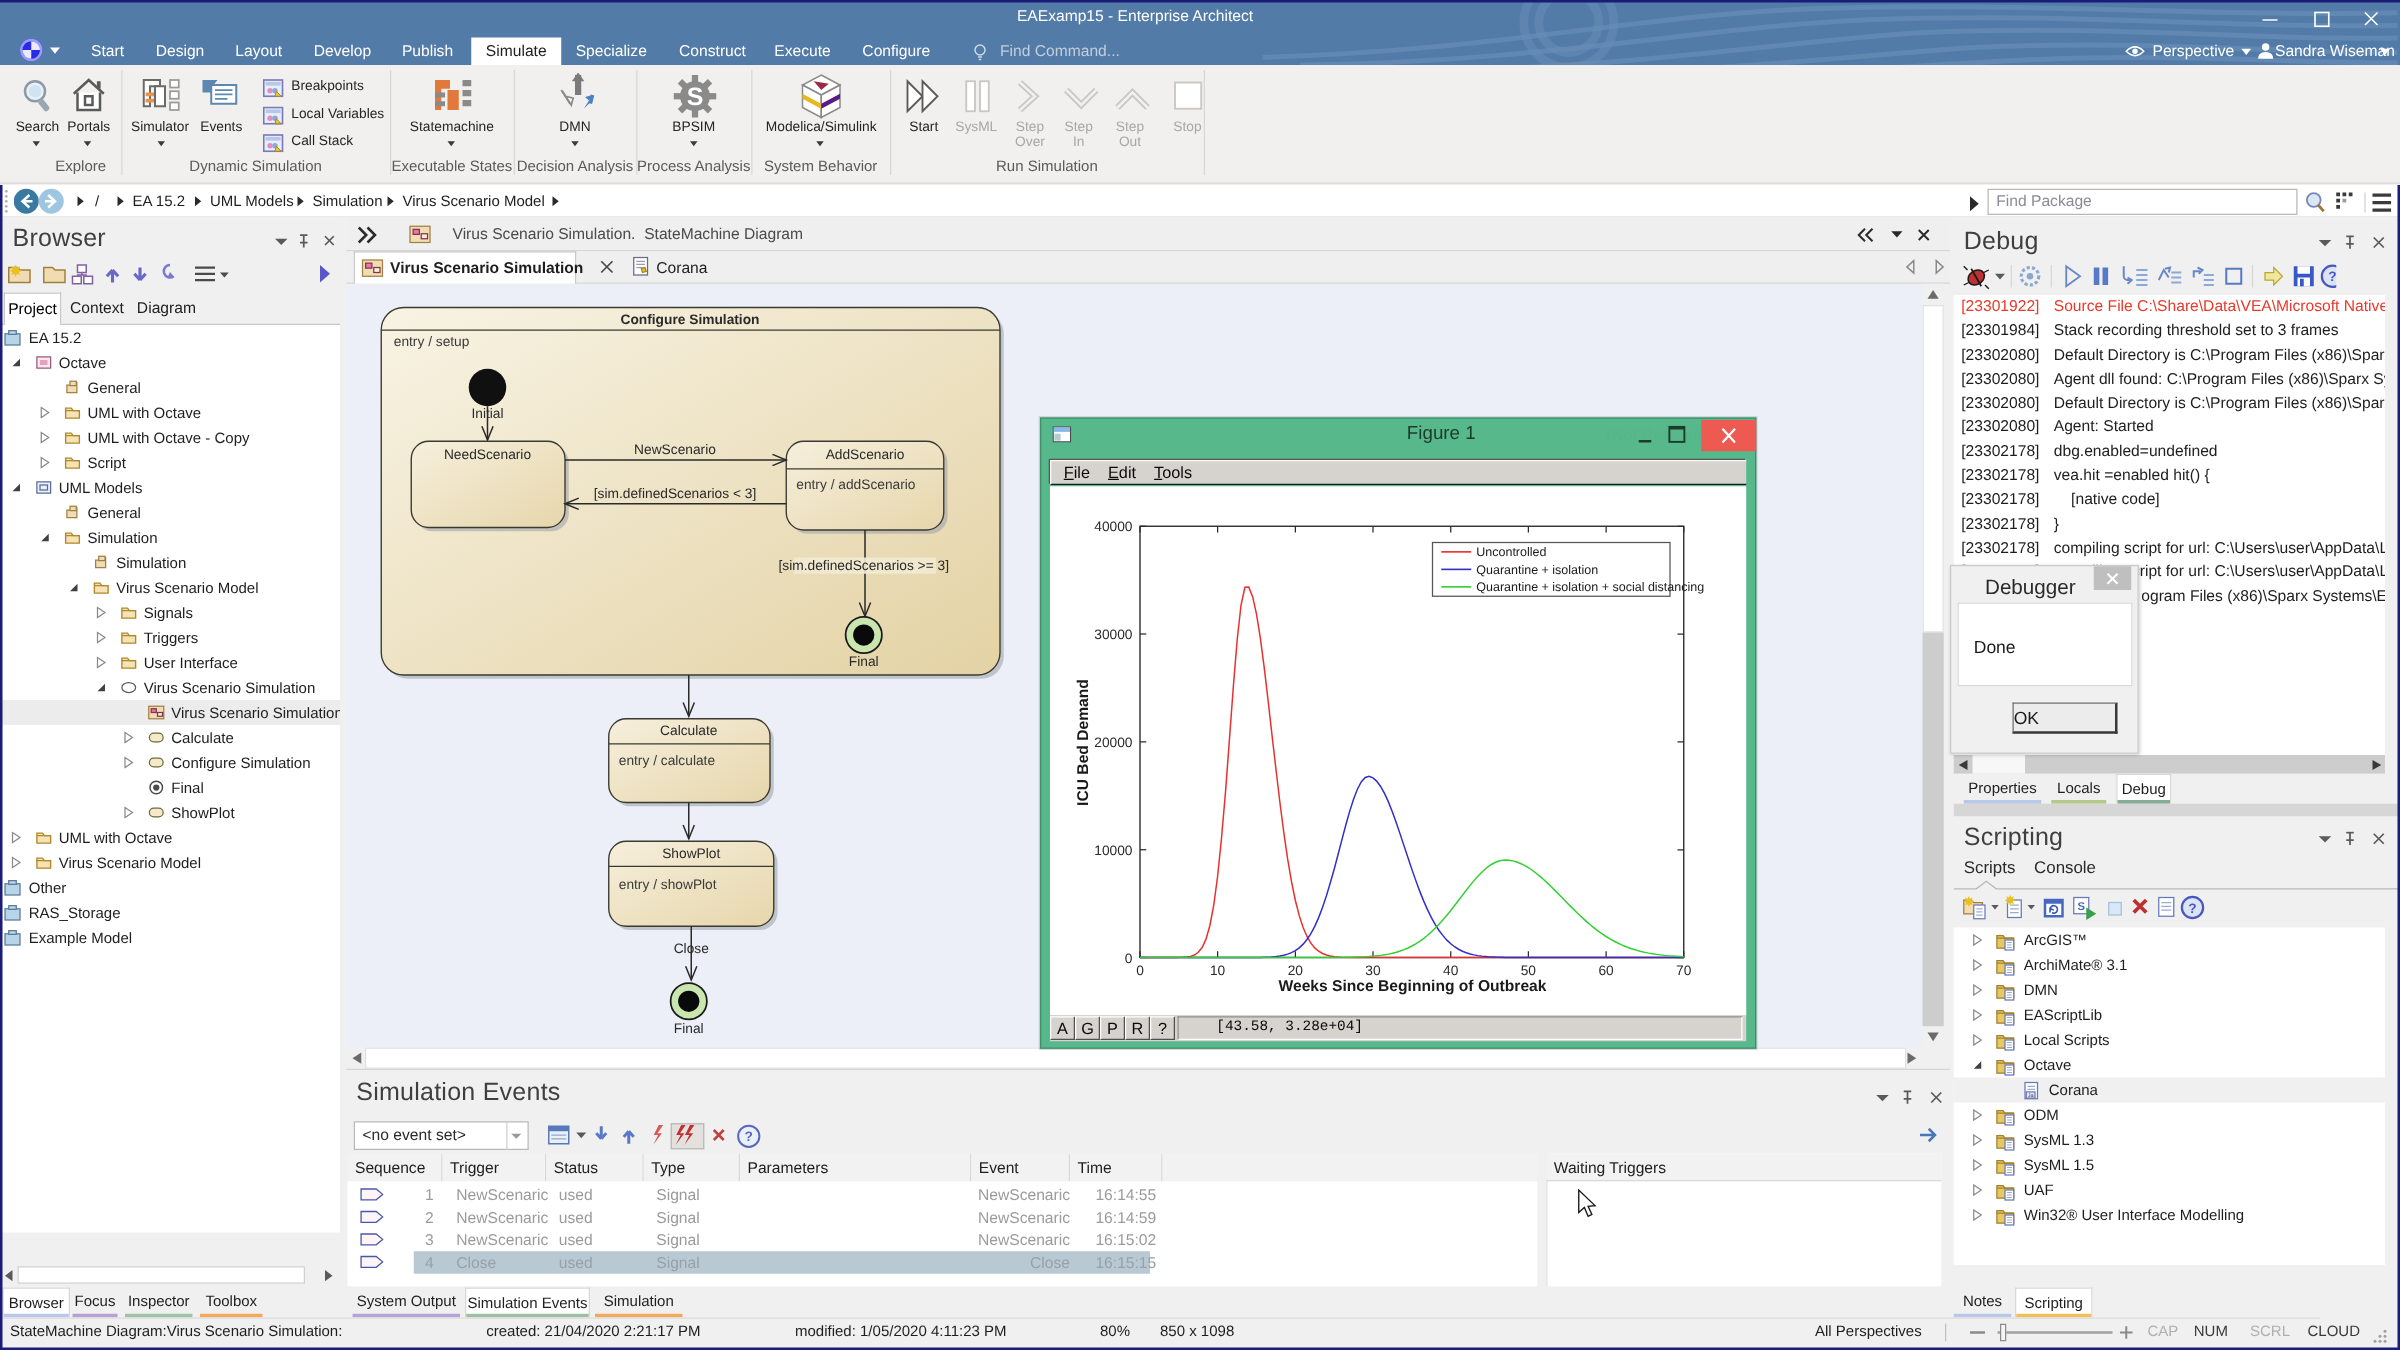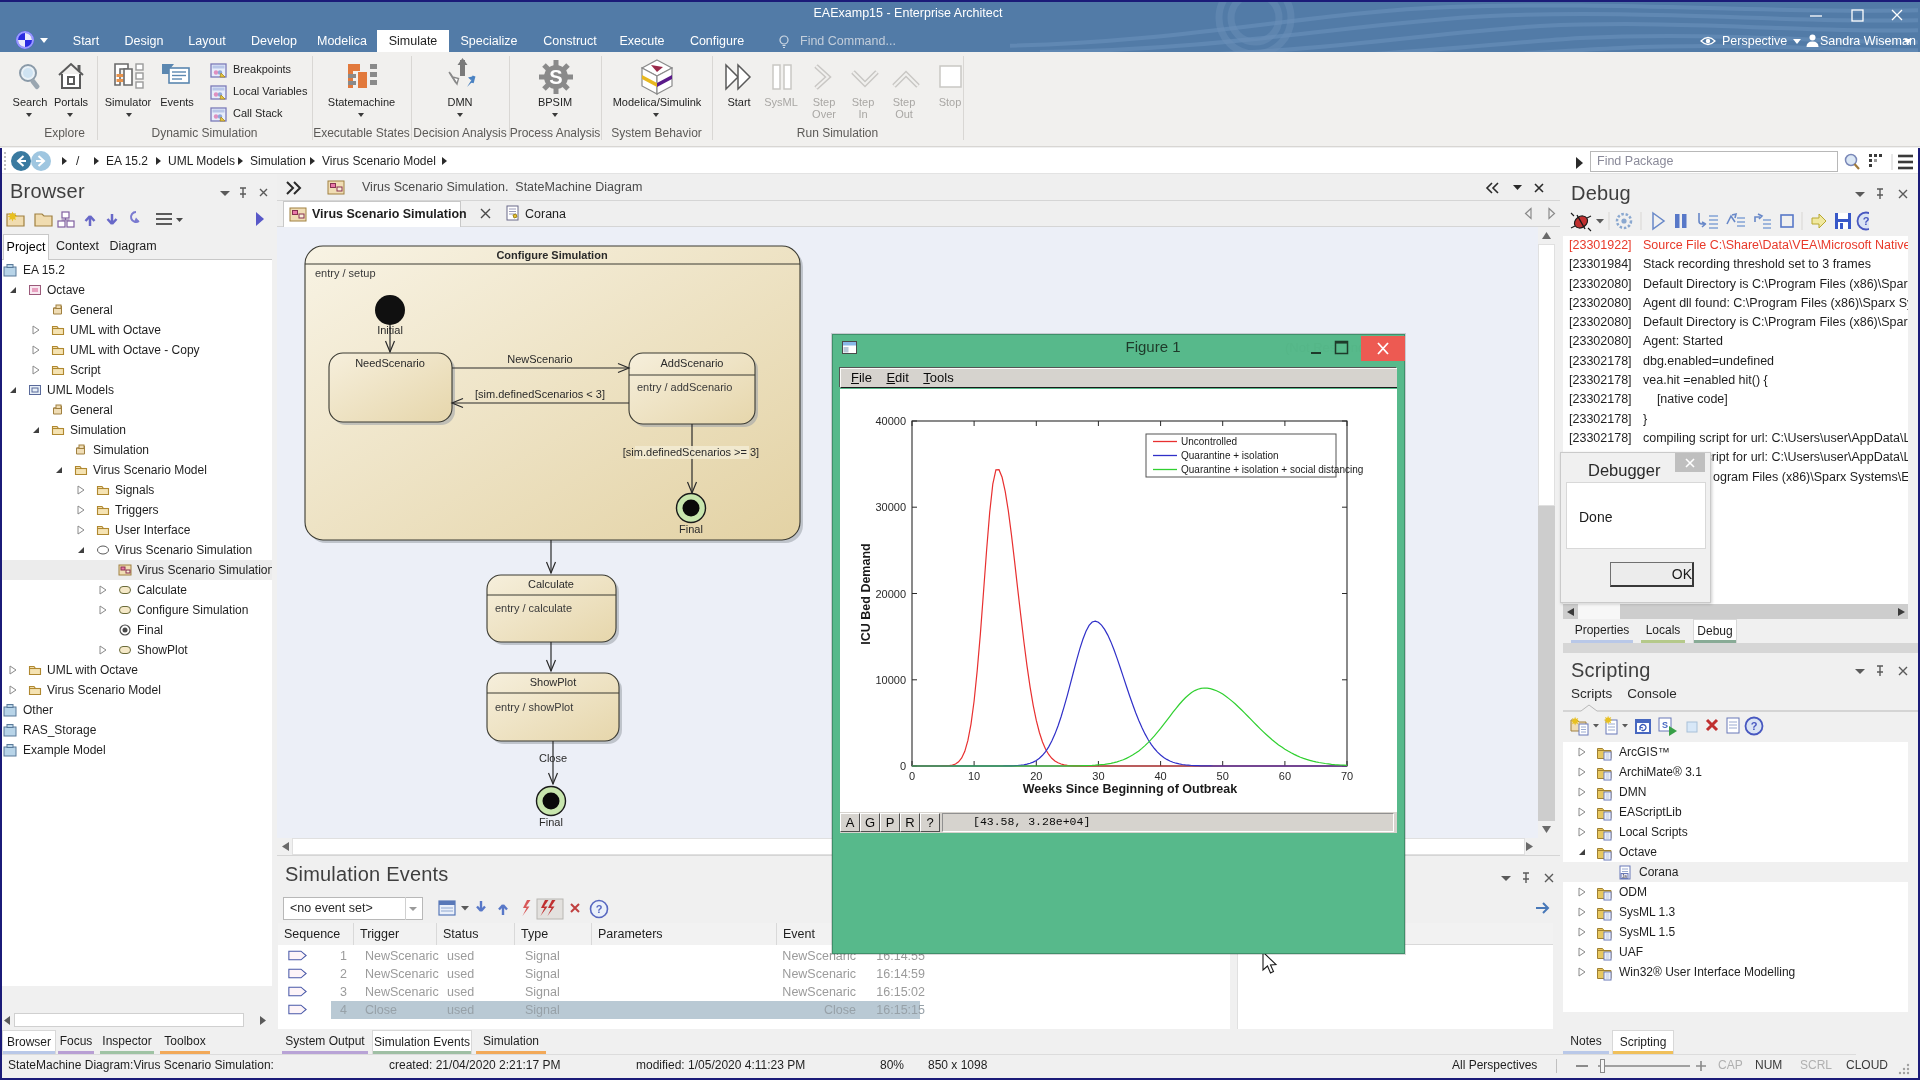--- a/index.html
+++ b/index.html
@@ -77,21 +77,21 @@
  <circle cx="11" cy="9" r="9" fill="#2a2ae0"></circle>
  <circle cx="11" cy="9" r="8" fill="none" stroke="#9a9aff" stroke-width="2"></circle>
  <path d="M11 2 A7 7 0 0 1 18 9 L11 9 Z" fill="#fff" opacity="0.9"></path>
  <path d="M11 16 A7 7 0 0 1 4 9 L11 9 Z" fill="#fff" opacity="0.9"></path>
  <path d="M26 7 l8 0 l-4 5 z" fill="#fff"></path>
 </svg>
 <div class="ttab" style="left:56px;width:60px">Start</div>
 <div class="ttab" style="left:110px;width:68px">Design</div>
 <div class="ttab" style="left:173px;width:68px">Layout</div>
 <div class="ttab" style="left:236px;width:76px">Develop</div>
-<div class="ttab" style="left:304px;width:76px">Modelica</div>
+<div class="ttab" style="left:304px;width:76px">Publish</div>
 <div class="ttab" style="left:439px;width:100px">Specialize</div>
 <div class="ttab" style="left:524px;width:92px">Construct</div>
 <div class="ttab" style="left:604px;width:76px">Execute</div>
 <div class="ttab" style="left:671px;width:92px">Configure</div>
 <div id="simtab" style="left:377px;width:72px">Simulate</div>
 <svg class="abs" style="left:776px;top:34px" width="16" height="16" viewBox="0 0 16 16">
     <g stroke="#cfd9e4" fill="none" stroke-width="1.2">
       <circle cx="8" cy="6" r="4"></circle>
       <path d="M6.5 11.5 h3 M7 13.5 h2"></path>
     </g>
@@ -1202,21 +1202,21 @@
             <line x1="9.5" y1="14" x2="13.5" y2="14"></line>
           </g>
         </svg>
         <span style="position:absolute;left:56px">Win32® User Interface Modelling</span>
       </div>
 </div>
 <div class="btab" style="left:0px;top:856px;width:46px">Notes<div class="ul" style="background:#b9c8e8"></div></div>
 <div class="btab" style="left:49px;top:856px;width:62px;background:#fff;border:1px solid #d8d8d8;border-bottom:none">Scripting<div class="ul" style="background:#f0c05a"></div></div>
 </div>
 
-<div class="abs" style="left:832px;top:334px;width:573px;height:620px;background:#57b98b;border:1px solid #3f8f6a;box-shadow:0 0 0 1px rgba(0,0,0,0.15)">
+<div class="abs" style="left:832px;top:334px;width:573px;height:505px;background:#57b98b;border:1px solid #3f8f6a;box-shadow:0 0 0 1px rgba(0,0,0,0.15)">
 <svg class="abs" style="left:9px;top:6px" width="15" height="13" viewBox="0 0 15 13">
       <rect x="0.5" y="0.5" width="14" height="12" fill="#fff" stroke="#4a4a4a"></rect>
       <rect x="1" y="1" width="13" height="3.5" fill="#88b8e8"></rect>
       <rect x="1.5" y="6" width="5" height="5.5" fill="#b8c8d8"></rect>
     </svg>
 <div class="abs tt" style="left:190px;top:3px;width:260px;text-align:center;font-size:15px;color:#1e3a2a">Figure 1</div>
 <div class="abs tt" style="left:452px;top:5px;font-size:13px;color:#55b688">(Not Responding)</div>
 <svg class="abs" style="left:470px;top:6px" width="30" height="16" viewBox="0 0 30 16">
       <line x1="8" y1="12" x2="18" y2="12" stroke="#1e3a2a" stroke-width="2"></line>
     </svg>
@@ -1295,21 +1295,21 @@
 <div class="abs tt" style="left:140px;top:480px;font-size:11.5px;color:#0a0a0a;font-family:'Liberation Mono',monospace">[43.58, 3.28e+04]</div>
 </div>
 <div class="abs" style="left:1560px;top:452px;width:151px;height:151px;background:#f0f0f0;border:1px solid #cacaca;box-shadow:1px 1px 3px rgba(0,0,0,0.2)">
 <div class="abs tt" style="left:27px;top:8px;font-size:16.5px;color:#2a2a2a">Debugger</div>
 <div class="abs" style="left:114px;top:0px;width:30px;height:19px;background:#bfbfbf"></div>
 <svg class="abs" style="left:123px;top:4px" width="12" height="12" viewBox="0 0 12 12">
       <path d="M2 2 L10 10 M10 2 L2 10" stroke="#fff" stroke-width="1.6"></path>
     </svg>
 <div class="abs" style="left:5px;top:29px;width:140px;height:67px;background:#fff;border:1px solid #d8d8d8"></div>
 <div class="abs tt" style="left:18px;top:56px;font-size:14px;color:#1a1a1a">Done</div>
-<div class="abs" style="left:49px;top:109px;width:84px;height:25px;background:#ececec;border:1px solid #707070;border-right:2.5px solid #383838;border-bottom:2.5px solid #383838;font-size:14px;text-align:right;line-height:22px;color:#1a1a1a">OK</div>
+<div class="abs" style="left:49px;top:109px;width:84px;height:25px;background:#ececec;border:1px solid #707070;border-right:2.5px solid #383838;border-bottom:2.5px solid #383838;font-size:14px;text-align:left;line-height:22px;color:#1a1a1a">OK</div>
 </div>
 <div id="statusbar">
 <div class="abs tt" style="left:8px;top:3px">StateMachine Diagram:Virus Scenario Simulation:</div>
 <div class="abs tt" style="left:389px;top:3px">created: 21/04/2020 2:21:17 PM</div>
 <div class="abs tt" style="left:636px;top:3px">modified: 1/05/2020 4:11:23 PM</div>
 <div class="abs tt" style="left:880px;top:3px">80%</div>
 <div class="abs tt" style="left:928px;top:3px">850 x 1098</div>
 <div class="abs tt" style="left:1452px;top:3px">All Perspectives</div>
 <div class="abs" style="left:1556px;top:4px;width:1px;height:14px;background:#c0c0c0"></div>
 <div class="abs" style="left:1576px;top:10px;width:12px;height:2px;background:#8a8a8a"></div>

